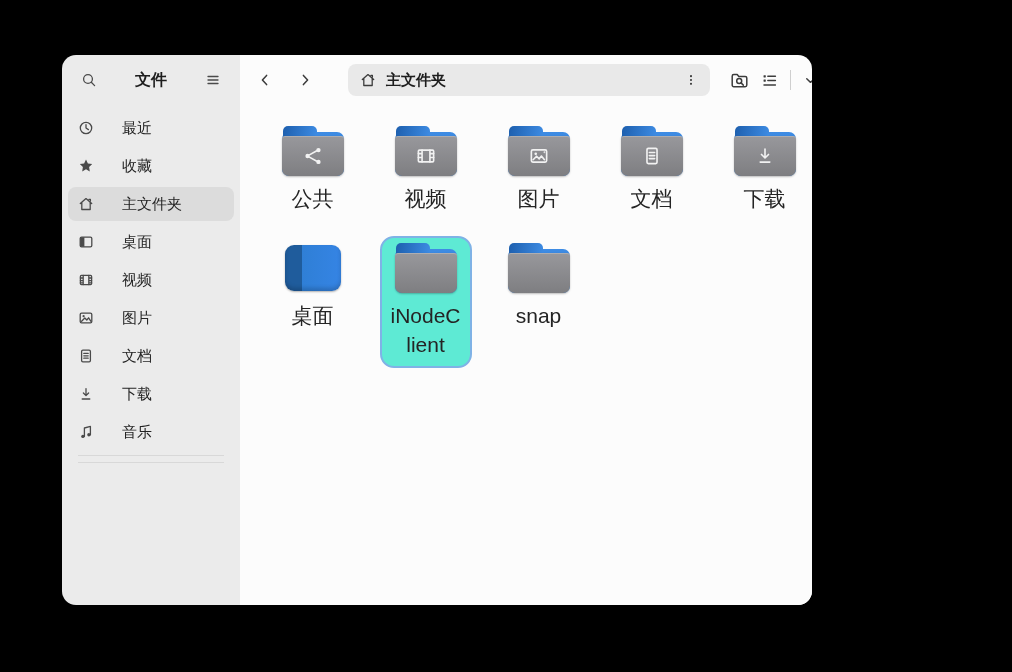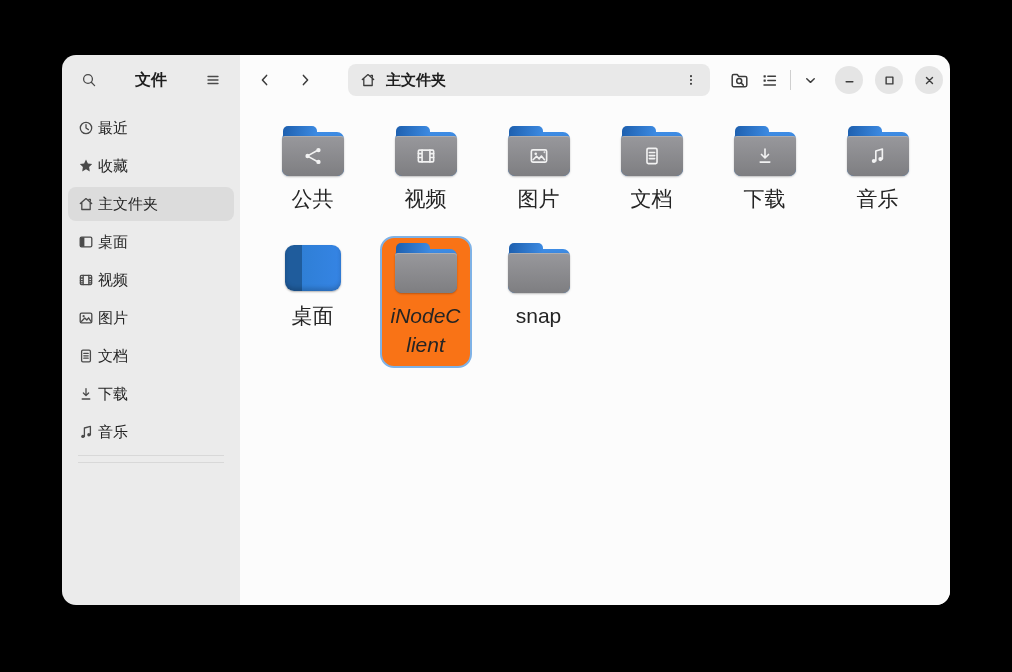--- a/index.html
+++ b/index.html
@@ -1,26 +1,26 @@
 <!DOCTYPE html>
 <html><head>
 <meta charset="utf-8">
 <style>
   html,body{margin:0;padding:0;background:#000;width:1012px;height:672px;overflow:hidden;
     font-family:"Liberation Sans","DejaVu Sans",sans-serif;-webkit-font-smoothing:antialiased;}
-  .window{position:absolute;left:62px;top:55px;width:888px;height:550px;border-radius:14px;
+  .window{position:absolute;left:62px;top:55px;width:750px;height:550px;border-radius:14px;
     overflow:hidden;display:flex;box-shadow:0 10px 36px rgba(0,0,0,.6);}
   
   .sidebar{width:178px;background:#ebebeb;display:flex;flex-direction:column;flex-shrink:0;}
   .sb-header{height:50px;display:flex;align-items:center;padding:0 12px;}
   .sb-title{flex:1;text-align:center;font-weight:700;font-size:16px;color:#1d1d1d;}
   .icon-btn{width:30px;height:30px;border:none;background:transparent;border-radius:7px;
     display:flex;align-items:center;justify-content:center;padding:0;cursor:pointer;}
   .sb-list{padding:6px 6px 0 6px;}
-  .sb-item{height:34px;display:flex;align-items:center;gap:4px;padding:0 10px;border-radius:8px;
+  .sb-item{height:34px;display:flex;align-items:center;gap:28px;padding:0 10px;border-radius:8px;
     font-size:15px;color:#242424;margin-bottom:4px;cursor:pointer;}
   .sb-item.selected{background:#dcdcdc;}
   .sb-item .spacer{flex:1;}
   .sb-divider{height:1px;background:#d8d8d8;margin:6px 10px;}
   svg{display:block;}
   .si{stroke:#4a4a4a;fill:none;stroke-width:1.3;stroke-linecap:round;stroke-linejoin:round;}
   .sif{fill:#4a4a4a;stroke:none;}
   
   .main{flex:1;background:#fcfcfc;display:flex;flex-direction:column;}
   .main-header{height:50px;display:flex;align-items:center;padding:0 8px 0 10px;}
@@ -38,21 +38,21 @@
   .hspacer{flex:1;}
   .vsep{width:1px;height:20px;background:#cfcfcf;margin:0 6px;}
   .wc{width:28px;height:28px;border-radius:50%;background:#e5e5e5;border:none;padding:0;
     display:flex;align-items:center;justify-content:center;margin-left:12px;cursor:pointer;}
   
   .content{flex:1;background:#fcfcfc;padding:14px 0 0 16px;display:flex;flex-wrap:wrap;
     align-content:flex-start;}
   .cell{width:113px;display:flex;justify-content:center;margin-bottom:14px;}
   .cell-inner{display:flex;flex-direction:column;align-items:center;gap:9px;
     padding:5px 7px 7px;border:2px solid transparent;border-radius:14px;cursor:pointer;}
-  .cell.selected .cell-inner{border-color:#7fb2e6;background:#f97316;font-style:italic;}
+  .cell.selected .cell-inner{border-color:#7fb2e6;background:#5eead4;}
   .file-label{font-size:21px;color:#242424;text-align:center;line-height:1.35;max-width:96px;}
   .cell.selected .file-label{max-width:74px;word-break:break-all;}
   .folder-icon{position:relative;width:64px;height:50px;}
   .f-back{position:absolute;left:1px;top:6px;width:62px;height:44px;border-radius:7px;
     background:linear-gradient(180deg,#3e8ce4,#2a71c4);}
   .f-tab{position:absolute;left:2px;top:0;width:34px;height:13px;border-radius:5px 5px 2px 0;
     background:linear-gradient(100deg,#1d5fae,#3e8ce4);}
   .f-front{position:absolute;left:1px;top:10px;width:62px;height:40px;
     border-radius:3px 3px 7px 7px;background:linear-gradient(180deg,#98989c,#7e7e81);
     box-shadow:inset 0 1px 0 rgba(255,255,255,.22), 0 1px 2px rgba(0,0,0,.25);}

